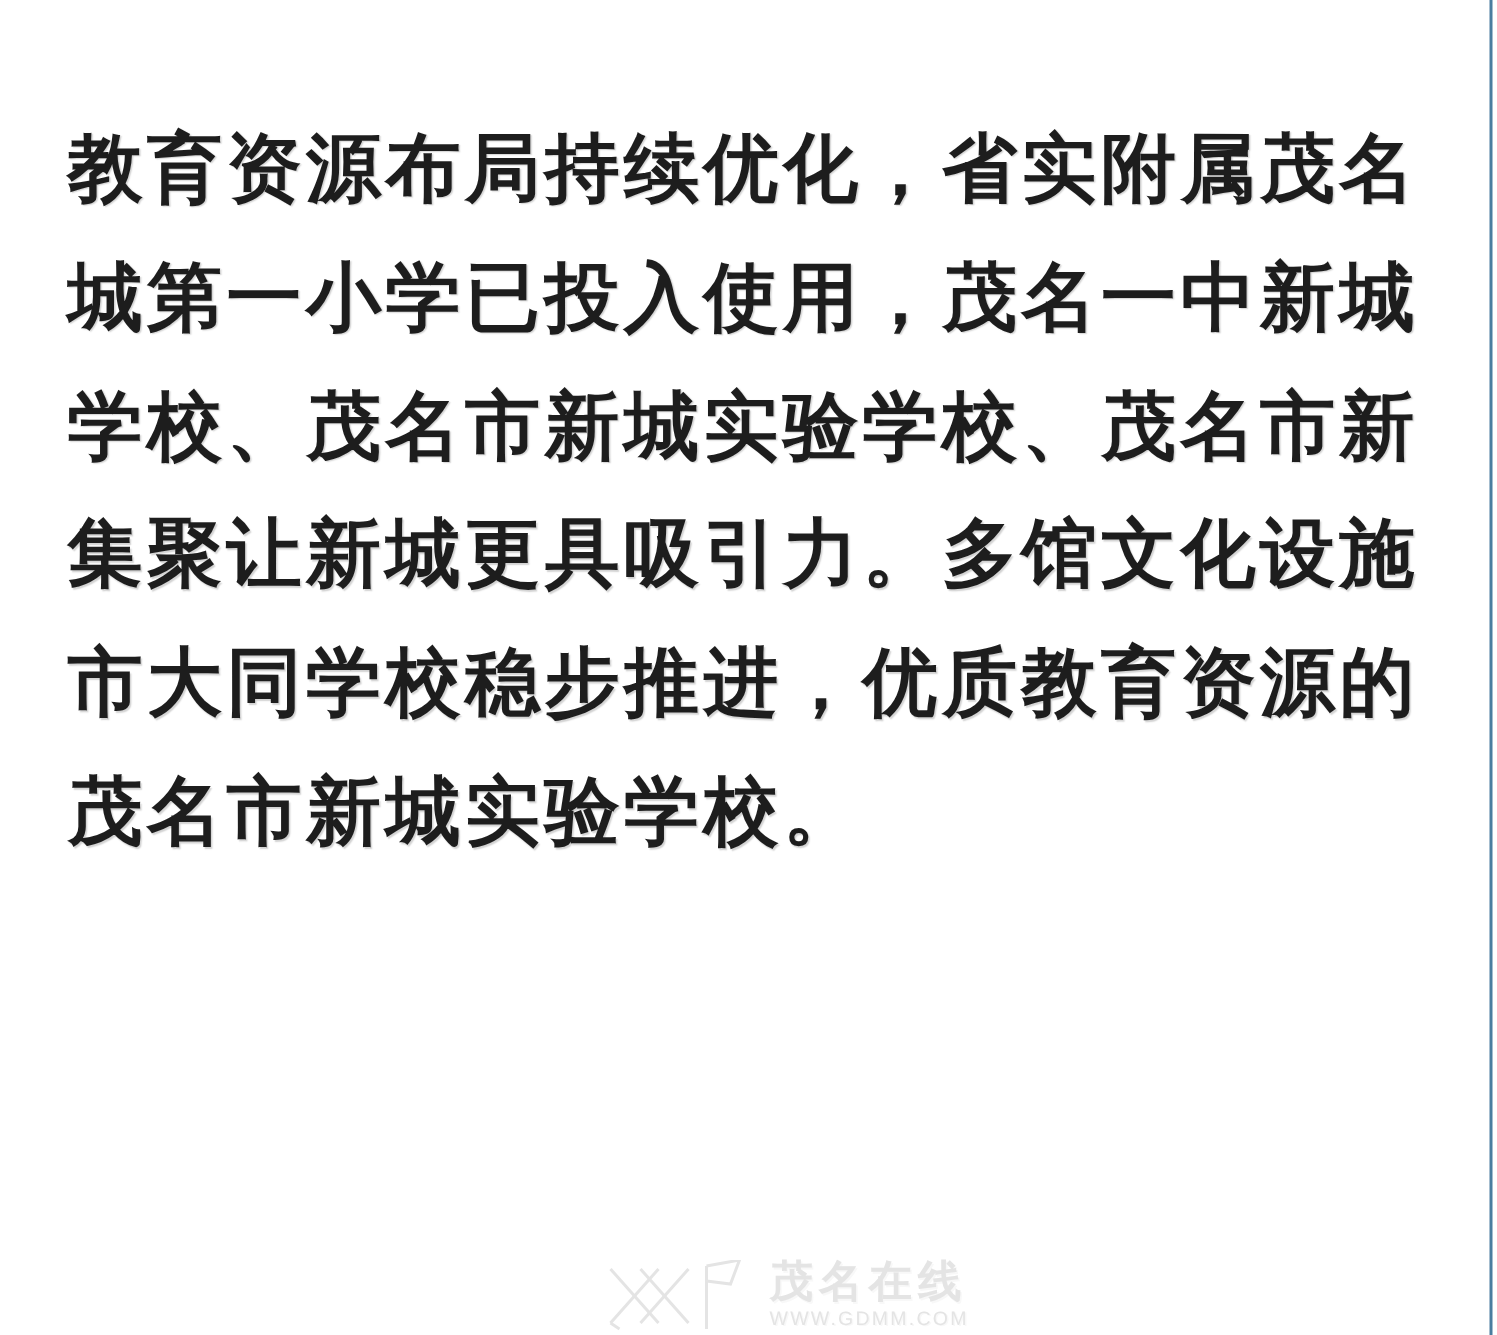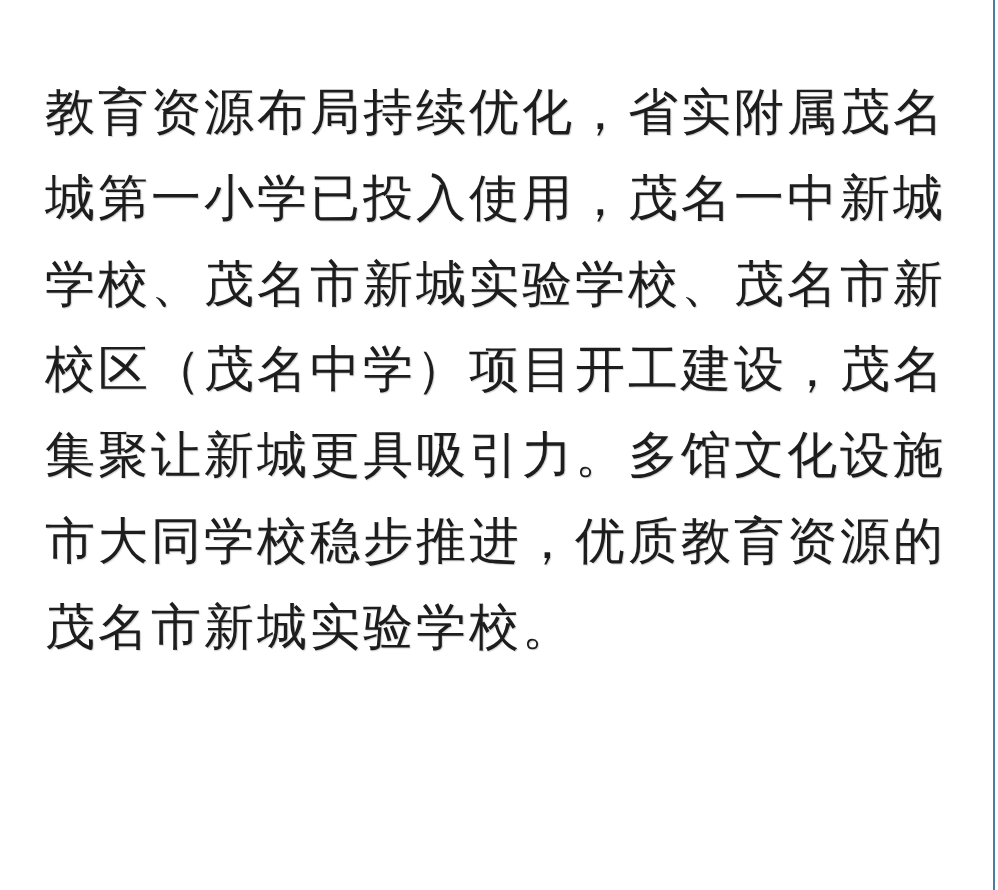--- a/index.html
+++ b/index.html
@@ -23,21 +23,21 @@
     top: 70px;
     width: 915px;
   }
   .text-line {
     font-size: 50px;
     line-height: 85.8px;
     letter-spacing: 3px;
     color: var(--text, #1d1d1d);
     white-space: nowrap;
     text-shadow: 1px 1px 1px rgba(0,0,0,0.18);
-    font-weight: 400;
+    font-weight: 700;
   }
   
   .right-border {
     position: absolute;
     top: 0;
     right: 3px;
     width: 2px;
     height: 100%;
     background: var(--accent-border, #4a7d9f);
   }
@@ -79,22 +79,38 @@
 </style>
 </head>
 <body>
 
 <div class="canvas">
 
   <div class="text-block">
     <div class="text-line">教育资源布局持续优化，省实附属茂名</div>
     <div class="text-line">城第一小学已投入使用，茂名一中新城</div>
     <div class="text-line">学校、茂名市新城实验学校、茂名市新</div>
-    <div class="text-line">校区（茂名中学）项目开工建设，茂名</div>
     <div class="text-line">集聚让新城更具吸引力。多馆文化设施</div>
     <div class="text-line">市大同学校稳步推进，优质教育资源的</div>
     <div class="text-line">茂名市新城实验学校。</div>
   </div>
 
   <div class="right-border"></div>
 
+  <div class="watermark">
+    <span>
+      <svg width="96" height="48" viewBox="0 0 96 48" fill="none" stroke="var(--watermark-gray, #e4e4e4)" stroke-width="2">
+        <path d="M2 42 L34 6"></path>
+        <path d="M2 6 L34 42"></path>
+        <path d="M22 42 L54 6"></path>
+        <path d="M22 6 L54 42"></path>
+        <path d="M66 4 L66 46"></path>
+        <path d="M66 4 L88 0 L82 16 L66 14" fill="none"></path>
+        <path d="M2 42 L8 46"></path>
+      </svg>
+    </span>
+    <span class="wm-texts">
+      <span class="wm-name">茂名在线</span>
+      <span class="wm-url">WWW.GDMM.COM</span>
+    </span>
+  </div>
 
 </div>
 
 </body></html>

